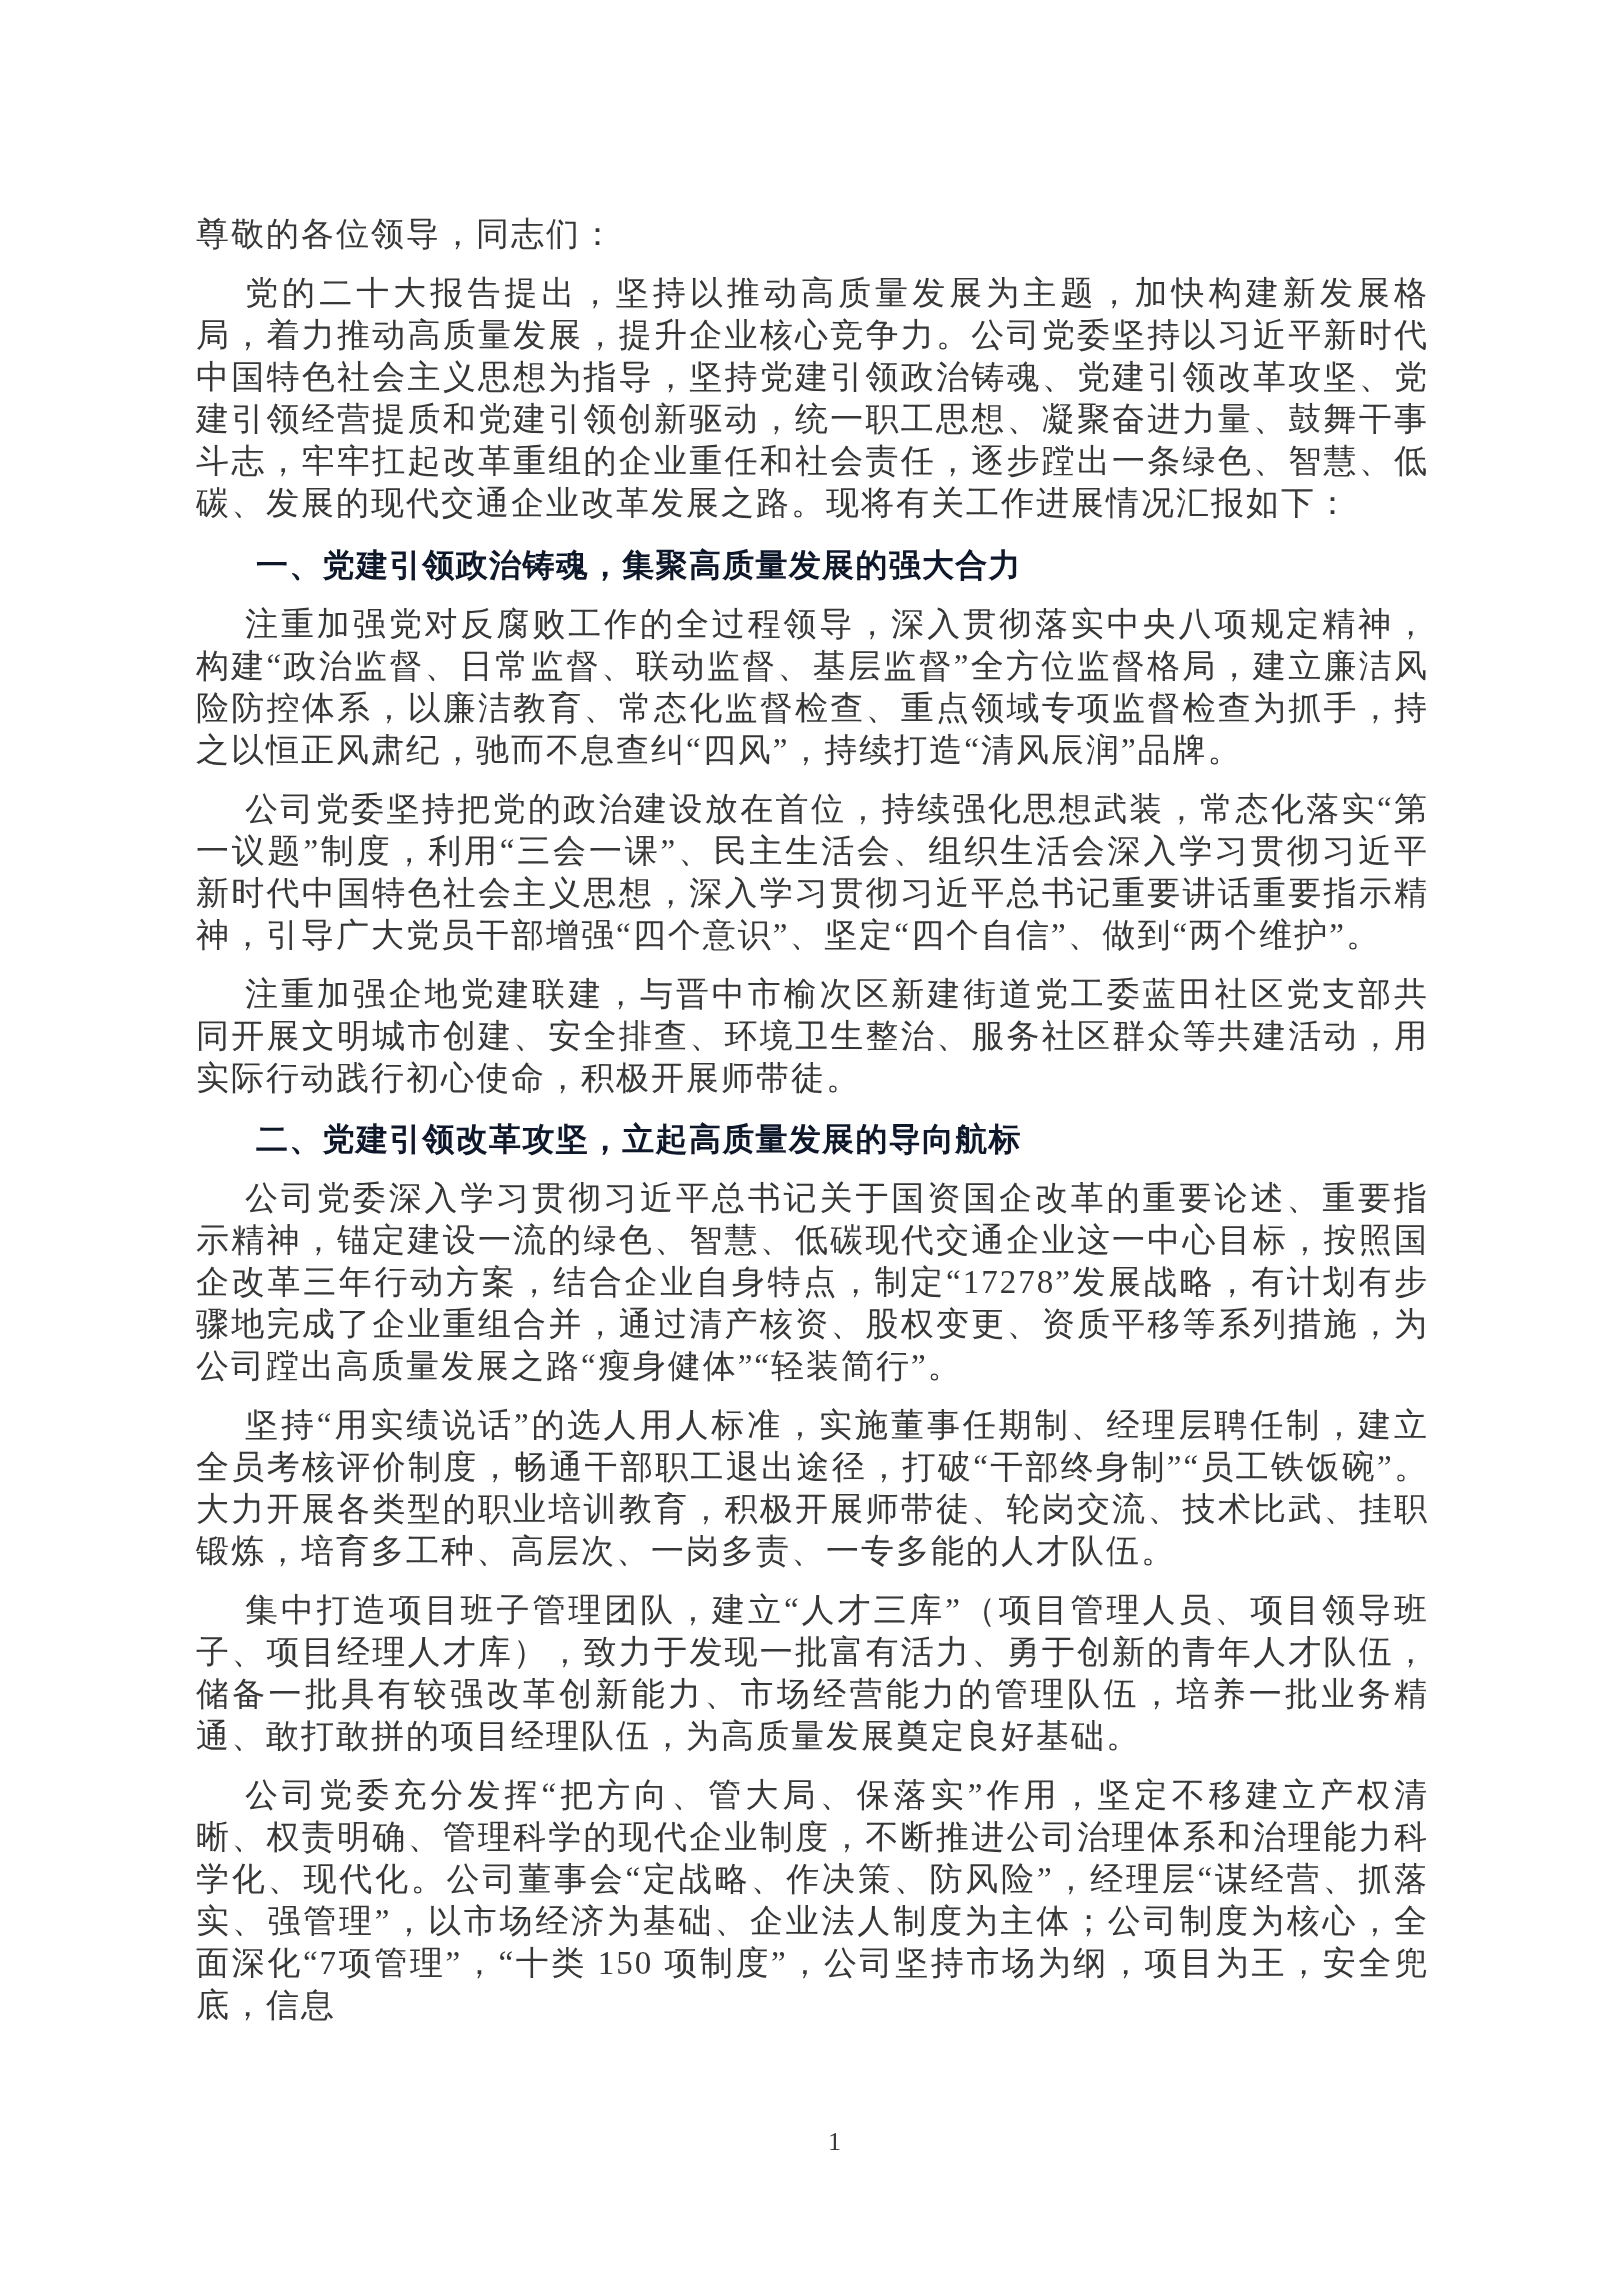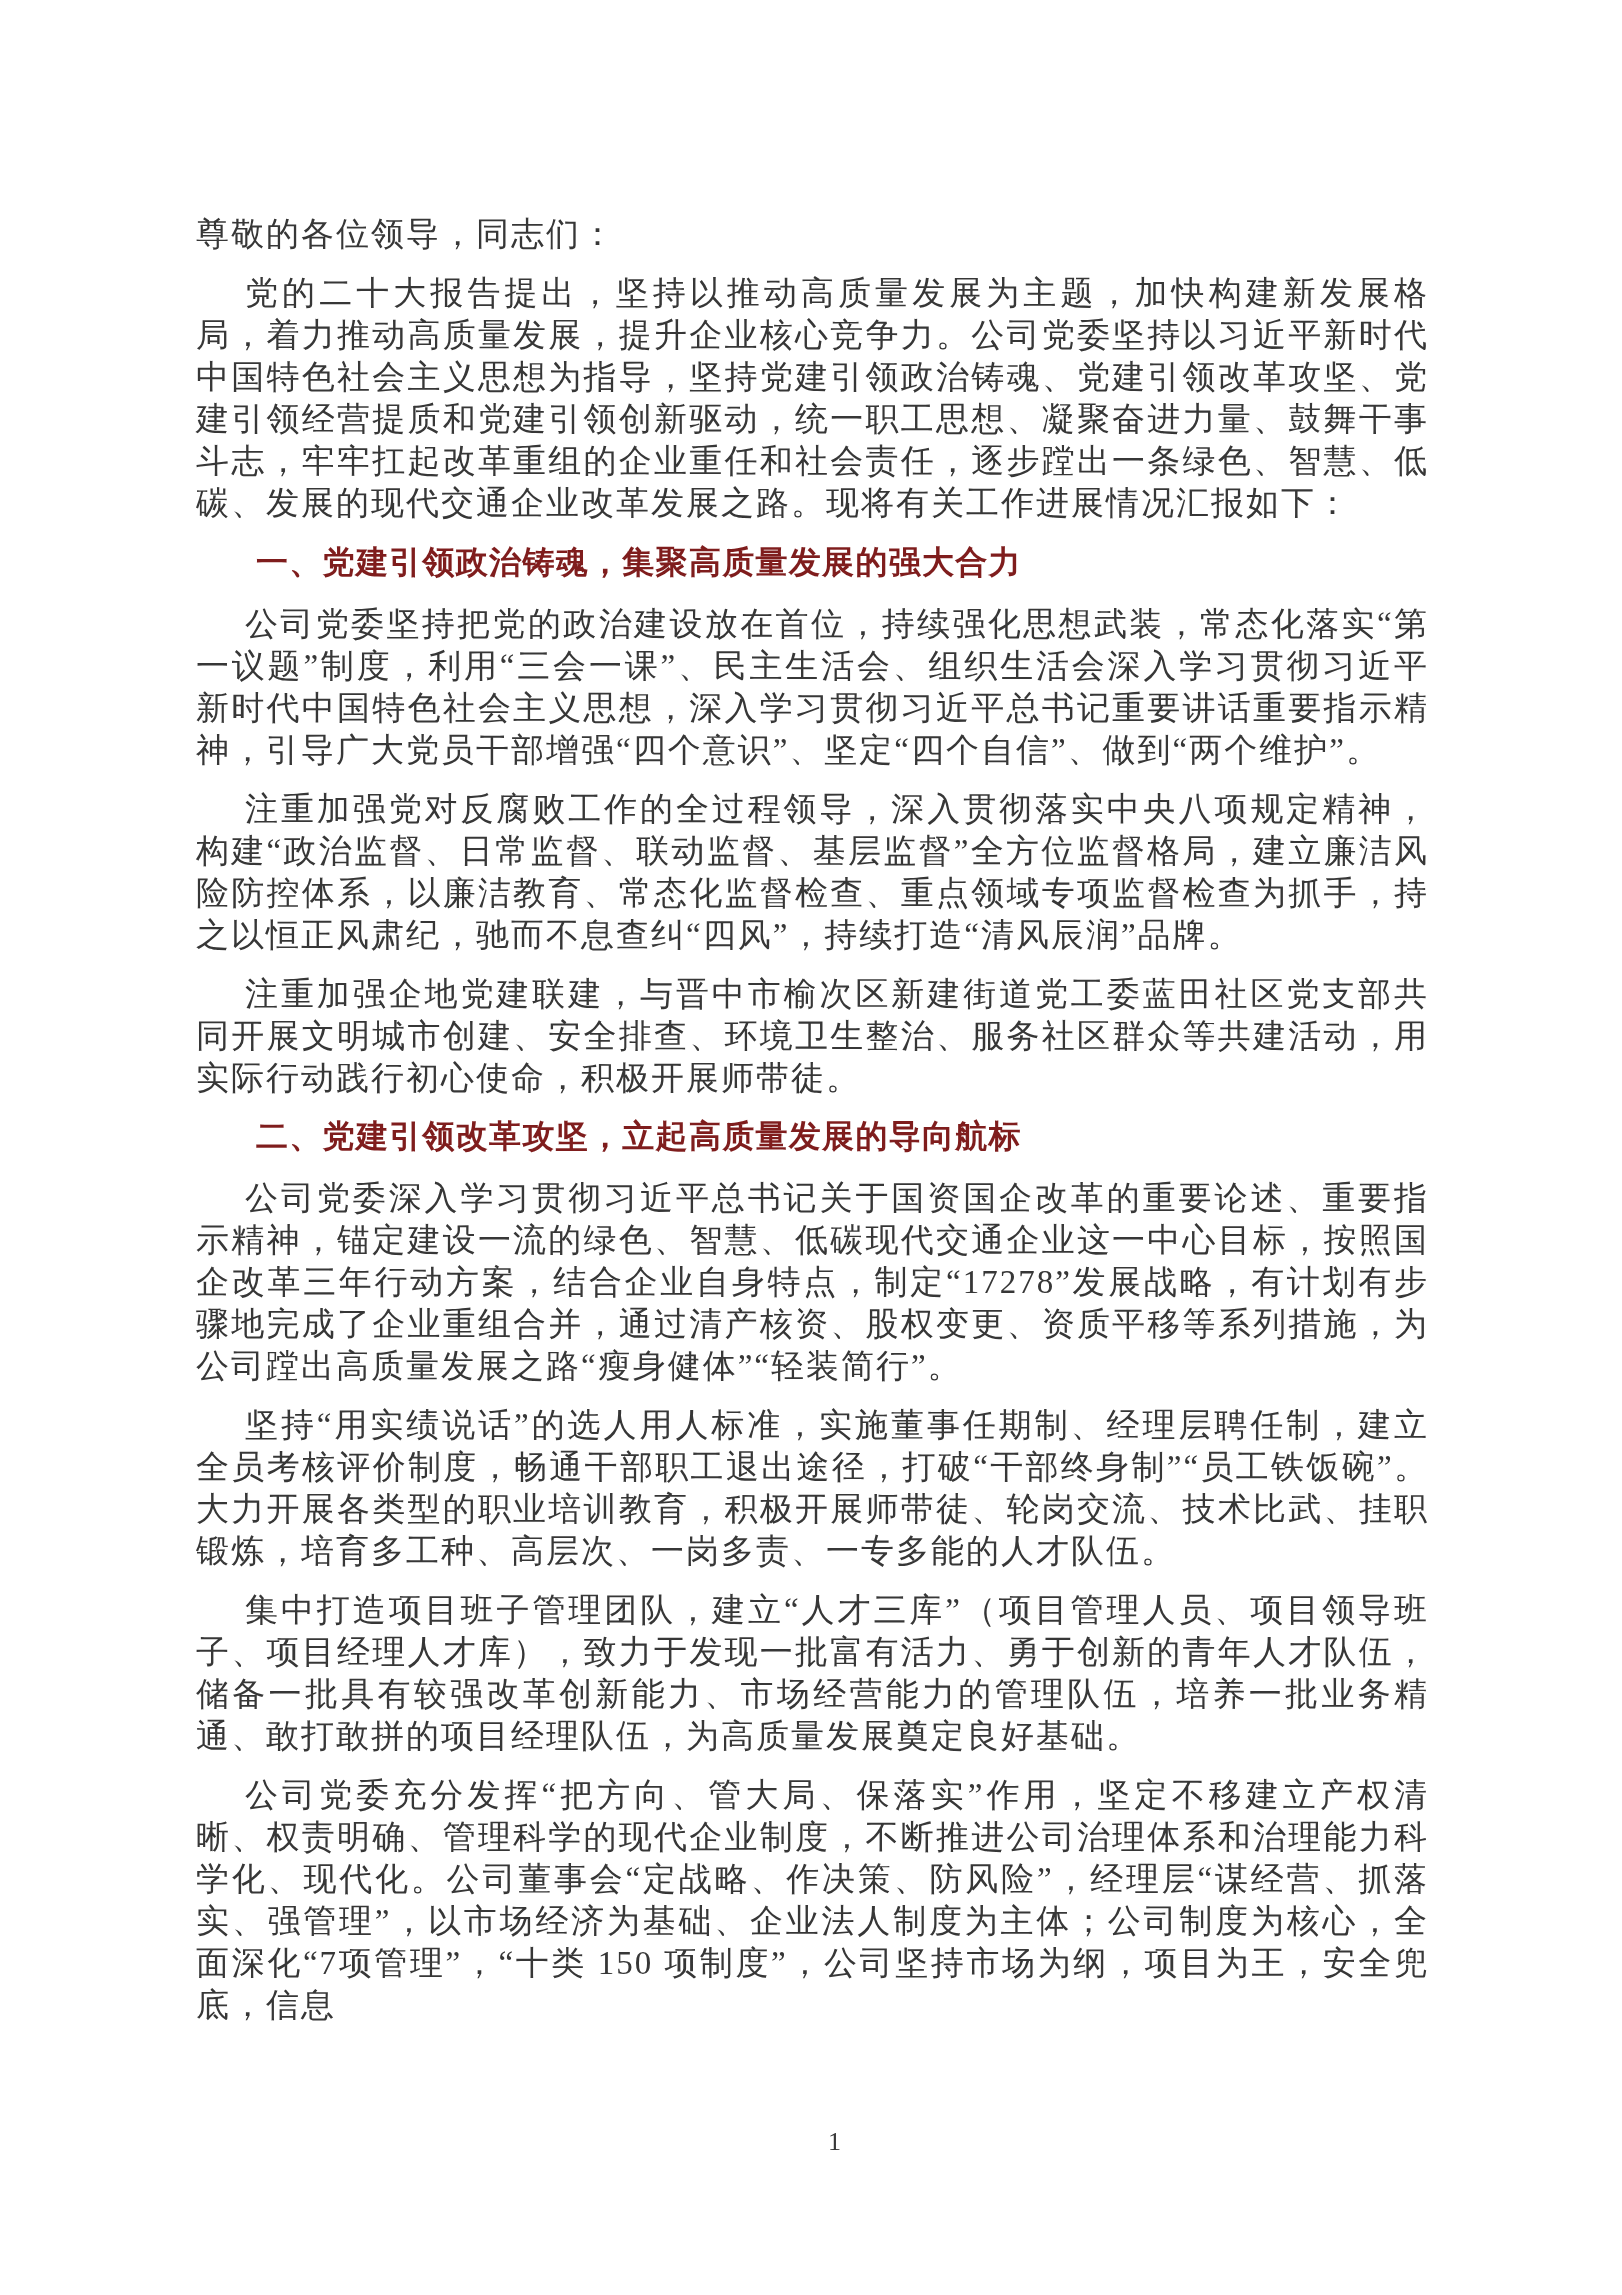--- a/index.html
+++ b/index.html
@@ -31,27 +31,27 @@
     letter-spacing: 2px;
     text-align: justify;
     color: #373737;
   }
   .para {
     text-indent: 49px;
     margin-top: 17px;
   }
   .heading {
     margin: 19.6px 0 17px 0;
-    font-family: Liberation Mono, monospace;
+    font-family: Liberation Sans, sans-serif;
     font-weight: 700;
     font-size: 32px;
     line-height: 42px;
     letter-spacing: 1.3px;
     text-indent: 60px;
-    color: #7f1d1d;
+    color: #0f172a;
   }
   .page-number {
     position: absolute;
     top: 2127px;
     left: 0;
     width: 100%;
     text-align: center;
     font-size: 26px;
     line-height: 30px;
     color: #373737;
@@ -60,22 +60,22 @@
 </head>
 <body>
 
 <div class="page">
   <div class="content">
     <p class="greeting">尊敬的各位领导，同志们：</p>
 
     <p class="para">党的二十大报告提出，坚持以推动高质量发展为主题，加快构建新发展格局，着力推动高质量发展，提升企业核心竞争力。公司党委坚持以习近平新时代中国特色社会主义思想为指导，坚持党建引领政治铸魂、党建引领改革攻坚、党建引领经营提质和党建引领创新驱动，统一职工思想、凝聚奋进力量、鼓舞干事斗志，牢牢扛起改革重组的企业重任和社会责任，逐步蹚出一条绿色、智慧、低碳、发展的现代交通企业改革发展之路。现将有关工作进展情况汇报如下：</p>
 
     <h2 class="heading">一、党建引领政治铸魂，集聚高质量发展的强大合力</h2>
+    <p class="para">注重加强党对反腐败工作的全过程领导，深入贯彻落实中央八项规定精神，构建“政治监督、日常监督、联动监督、基层监督”全方位监督格局，建立廉洁风险防控体系，以廉洁教育、常态化监督检查、重点领域专项监督检查为抓手，持之以恒正风肃纪，驰而不息查纠“四风”，持续打造“清风辰润”品牌。</p>
     <p class="para">公司党委坚持把党的政治建设放在首位，持续强化思想武装，常态化落实“第一议题”制度，利用“三会一课”、民主生活会、组织生活会深入学习贯彻习近平新时代中国特色社会主义思想，深入学习贯彻习近平总书记重要讲话重要指示精神，引导广大党员干部增强“四个意识”、坚定“四个自信”、做到“两个维护”。</p>
-    <p class="para">注重加强党对反腐败工作的全过程领导，深入贯彻落实中央八项规定精神，构建“政治监督、日常监督、联动监督、基层监督”全方位监督格局，建立廉洁风险防控体系，以廉洁教育、常态化监督检查、重点领域专项监督检查为抓手，持之以恒正风肃纪，驰而不息查纠“四风”，持续打造“清风辰润”品牌。</p>
     <p class="para">注重加强企地党建联建，与晋中市榆次区新建街道党工委蓝田社区党支部共同开展文明城市创建、安全排查、环境卫生整治、服务社区群众等共建活动，用实际行动践行初心使命，积极开展师带徒。</p>
 
     <h2 class="heading">二、党建引领改革攻坚，立起高质量发展的导向航标</h2>
     <p class="para">公司党委深入学习贯彻习近平总书记关于国资国企改革的重要论述、重要指示精神，锚定建设一流的绿色、智慧、低碳现代交通企业这一中心目标，按照国企改革三年行动方案，结合企业自身特点，制定“17278”发展战略，有计划有步骤地完成了企业重组合并，通过清产核资、股权变更、资质平移等系列措施，为公司蹚出高质量发展之路“瘦身健体”“轻装简行”。</p>
     <p class="para">坚持“用实绩说话”的选人用人标准，实施董事任期制、经理层聘任制，建立全员考核评价制度，畅通干部职工退出途径，打破“干部终身制”“员工铁饭碗”。大力开展各类型的职业培训教育，积极开展师带徒、轮岗交流、技术比武、挂职锻炼，培育多工种、高层次、一岗多责、一专多能的人才队伍。</p>
     <p class="para">集中打造项目班子管理团队，建立“人才三库”（项目管理人员、项目领导班子、项目经理人才库），致力于发现一批富有活力、勇于创新的青年人才队伍，储备一批具有较强改革创新能力、市场经营能力的管理队伍，培养一批业务精通、敢打敢拼的项目经理队伍，为高质量发展奠定良好基础。</p>
 
     <p class="para">公司党委充分发挥“把方向、管大局、保落实”作用，坚定不移建立产权清晰、权责明确、管理科学的现代企业制度，不断推进公司治理体系和治理能力科学化、现代化。公司董事会“定战略、作决策、防风险”，经理层“谋经营、抓落实、强管理”，以市场经济为基础、企业法人制度为主体；公司制度为核心，全面深化“7项管理”，“十类 150 项制度”，公司坚持市场为纲，项目为王，安全兜底，信息</p>
   </div>
 

